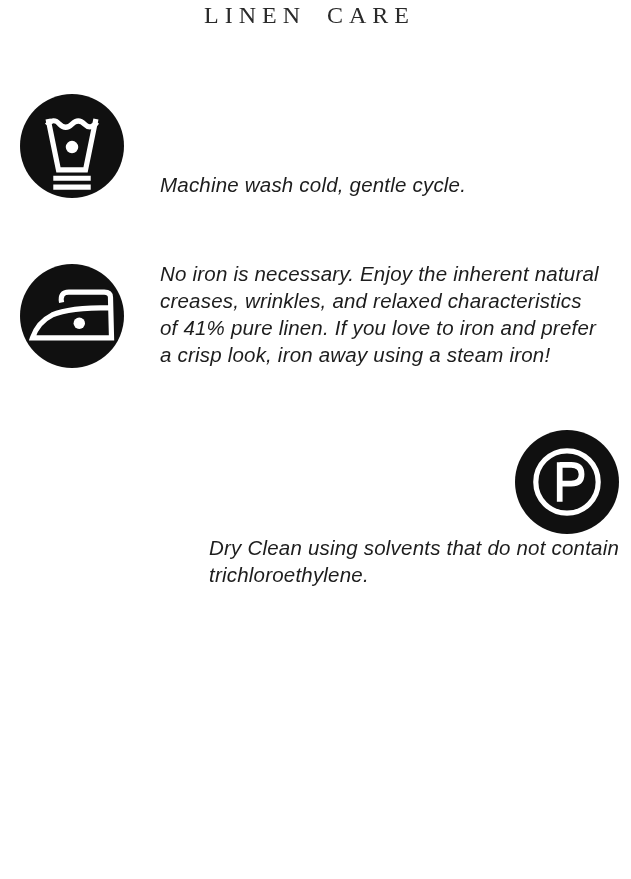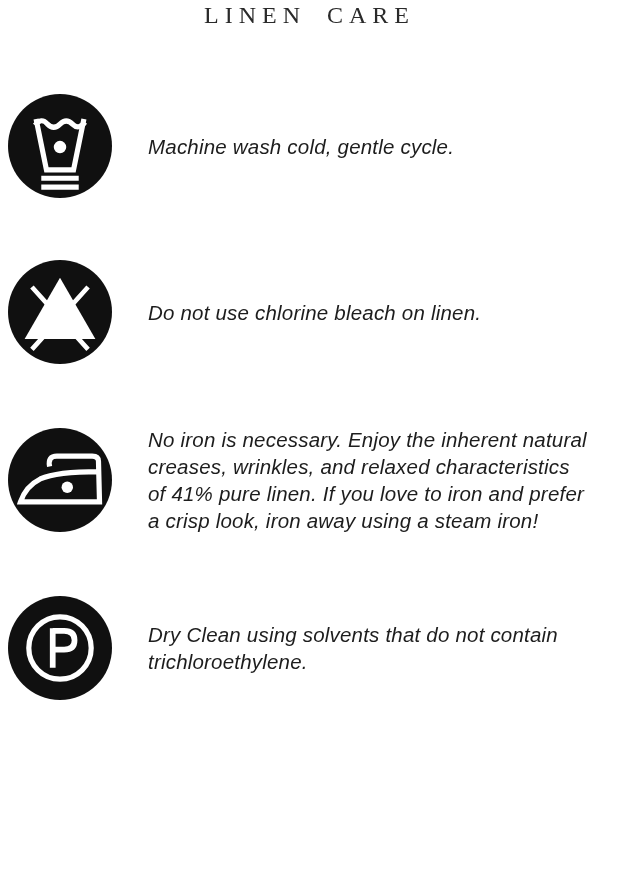--- a/index.html
+++ b/index.html
@@ -23,27 +23,27 @@
     font-size:24px;
     font-weight:400;
     letter-spacing:6px;
     word-spacing:9px;
     line-height:1.05;
     color:var(--title-color);
   }
   .care-list{margin-top:66px;}
   .care-row{
     display:flex;
-    align-items:center;
+    align-items:flex-end;
     column-gap:36px;
-    padding-left:8px;
+    padding-left:20px;
     margin-bottom:62px;
     min-height:104px;
   }
-  .care-row:last-child{margin-bottom:0;}
+  .care-row:last-child{margin-bottom:0;flex-direction:column;}
   .icon-wrap{width:104px;height:104px;flex:0 0 auto;}
   .icon-wrap svg{display:block;width:104px;height:104px;}
   .bg{fill:var(--icon-color);}
   .st{fill:none;stroke:#ffffff;stroke-width:5;}
   .care-text{
     white-space:pre-line;
     font-style:italic;
     font-size:20.5px;
     line-height:27px;
     letter-spacing:0.2px;
@@ -66,30 +66,20 @@
           <circle class="bg" cx="50" cy="50" r="50"></circle>
           <path class="st" d="M27,24 L37,73 L63,73 L73,24"></path>
           <path class="st" d="M26,30 Q32,22 38,29 Q44,35 50,29 Q56,23 62,29 Q68,35 74,27"></path>
           <circle cx="50" cy="51" r="6" fill="#ffffff"></circle>
           <path class="st" d="M32,81 h36 M32,89.5 h36"></path>
         </svg>
       </div>
       <div class="care-text">Machine wash cold, gentle cycle.</div>
     </div>
 
-    <div class="care-row">
-      <div class="icon-wrap">
-        <svg viewBox="0 0 100 100">
-          <circle class="bg" cx="50" cy="50" r="50"></circle>
-          <path class="st" style="stroke-width:4.5" d="M23,26 L77,86 M77,26 L23,86"></path>
-          <path d="M50,17 L84,76 L16,76 Z" fill="#ffffff"></path>
-        </svg>
-      </div>
-      <div class="care-text">Do not use chlorine bleach on linen.</div>
-    </div>
 
 
     <div class="care-row">
       <div class="icon-wrap">
         <svg viewBox="0 0 100 100">
           <circle class="bg" cx="50" cy="50" r="50"></circle>
           <path class="st" d="M40,37 Q38,27 47,27 L81,27 Q87,27 87,32 L88,71 L12,71 Q17,56 31,49 Q47,42 87,42"></path>
           <circle cx="57" cy="57" r="5.5" fill="#ffffff"></circle>
         </svg>
       </div>

